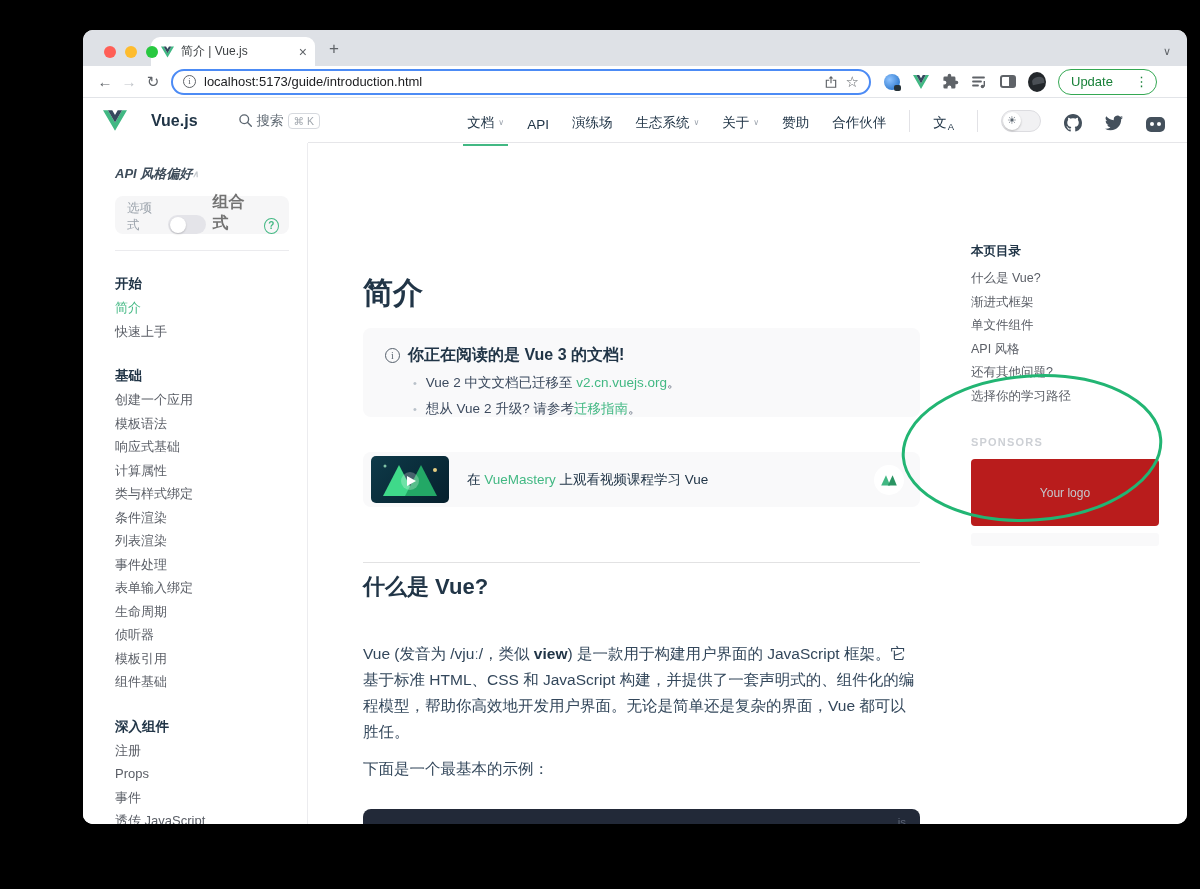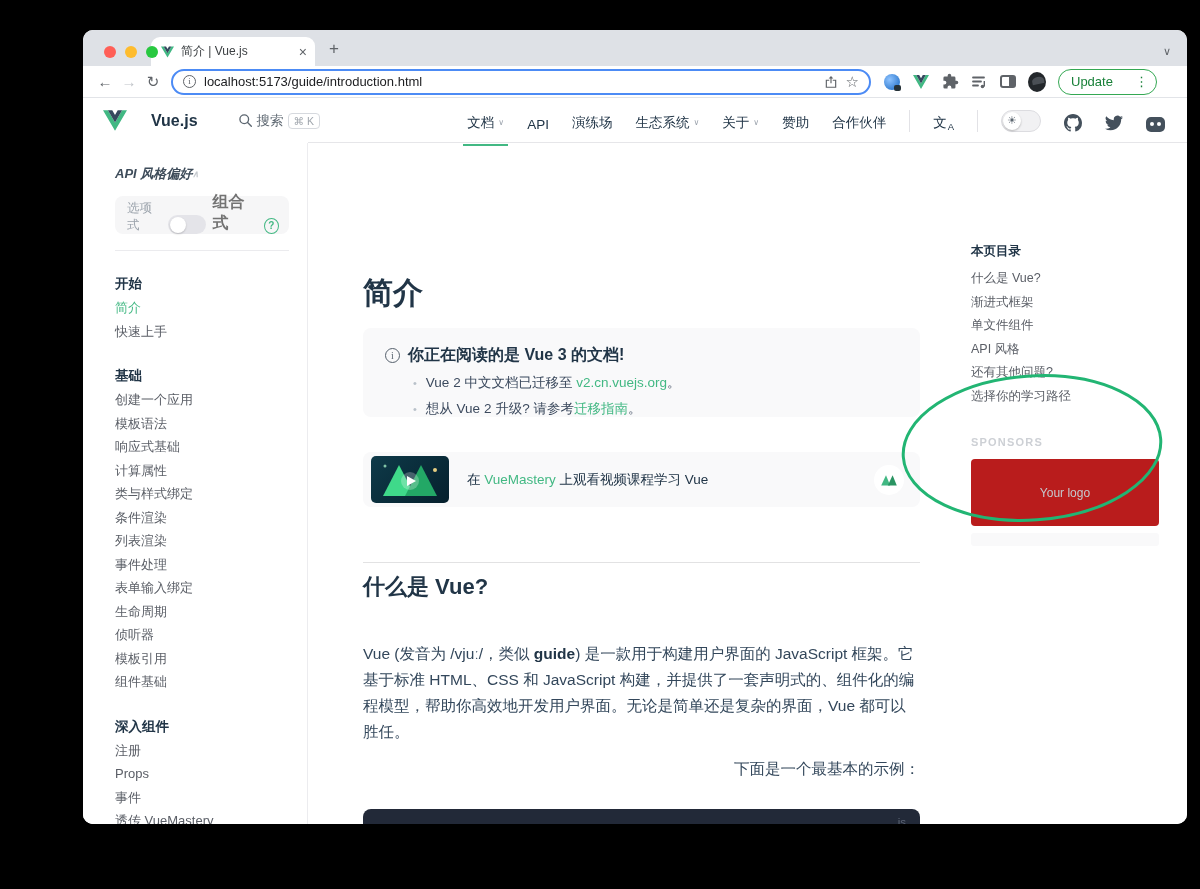--- a/index.html
+++ b/index.html
@@ -122,21 +122,21 @@
            background:linear-gradient(135deg,#0e3a49,#06202d); position:relative; }
   .thumb svg { position:absolute; inset:0; }
   .banner-text { font-size:13.5px; font-weight:500; color:#213547; flex:1; }
   .vm-circle { width:30px; height:30px; border-radius:50%; background:#fff; flex:0 0 auto;
                display:flex; align-items:center; justify-content:center; }
 
   .hr { margin-top:55px; height:1px; background:#e2e2e3; }
   .h2 { margin-top:8px; font-size:22px; line-height:32px; font-weight:600; color:#213547; }
   .para { margin-top:38px; font-size:15.5px; line-height:26px; color:#33475b; }
   .para b { color:#213547; }
-  .para2 { margin-top:0; padding-top:12px; font-size:15.5px; line-height:24px; color:#33475b;text-align:right; }
+  .para2 { margin-top:0; padding-top:12px; font-size:15.5px; line-height:24px; color:#33475b; }
 
   
   .cb { margin-top:28px; height:130px; background:#222938; border-radius:8px; position:relative;
         padding:14px 0 0 24px; }
   .cb-lang { position:absolute; top:7px; right:14px; font-size:11.5px; color:#5d6576; }
   .cline { display:block; font-family:"DejaVu Sans Mono","Liberation Mono",monospace; font-size:13px;
            line-height:17px; height:17px; white-space:pre; color:#a3abc4; }
 
   
   .aside { position:absolute; left:888px; top:45px; width:212px; bottom:0; padding-top:100px; }
@@ -326,21 +326,21 @@
         <div class="sitem">侦听器</div>
         <div class="sitem">模板引用</div>
         <div class="sitem">组件基础</div>
       </div>
 
       <div class="sgroup">
         <div class="sgroup-title">深入组件</div>
         <div class="sitem">注册</div>
         <div class="sitem">Props</div>
         <div class="sitem">事件</div>
-        <div class="sitem">透传 VueMastery</div>
+        <div class="sitem">透传 JavaScript</div>
 
       </div>
     </aside>
 
     <main class="main">
       <h1 class="h1">简介</h1>
 
       <div class="infobox">
         <div class="info-title-row">
           <span class="ib-i">i</span>
@@ -377,21 +377,21 @@
             <polygon points="4,38 20,4 34,38" fill="#41b883"></polygon>
             <polygon points="26,38 42,4 56,38" fill="#2a9462"></polygon>
           </svg>
         </span>
       </div>
 
       <div class="hr"></div>
       <h2 class="h2">什么是 Vue?</h2>
 
       <p class="para">
-        <span>Vue (发音为 /vjuː/，类似 </span><b>guide</b><span>) 是一款用于构建用户界面的 JavaScript 框架。它基于标准 HTML、CSS 和 JavaScript 构建，并提供了一套声明式的、组件化的编程模型，帮助你高效地开发用户界面。无论是简单还是复杂的界面，Vue 都可以胜任。</span>
+        <span>Vue (发音为 /vjuː/，类似 </span><b>view</b><span>) 是一款用于构建用户界面的 JavaScript 框架。它基于标准 HTML、CSS 和 JavaScript 构建，并提供了一套声明式的、组件化的编程模型，帮助你高效地开发用户界面。无论是简单还是复杂的界面，Vue 都可以胜任。</span>
       </p>
       <p class="para2">下面是一个最基本的示例：</p>
 
       <div class="cb">
         <span class="cb-lang">js</span>
         <span class="cline"></span>
 
       </div>
     </main>
 

